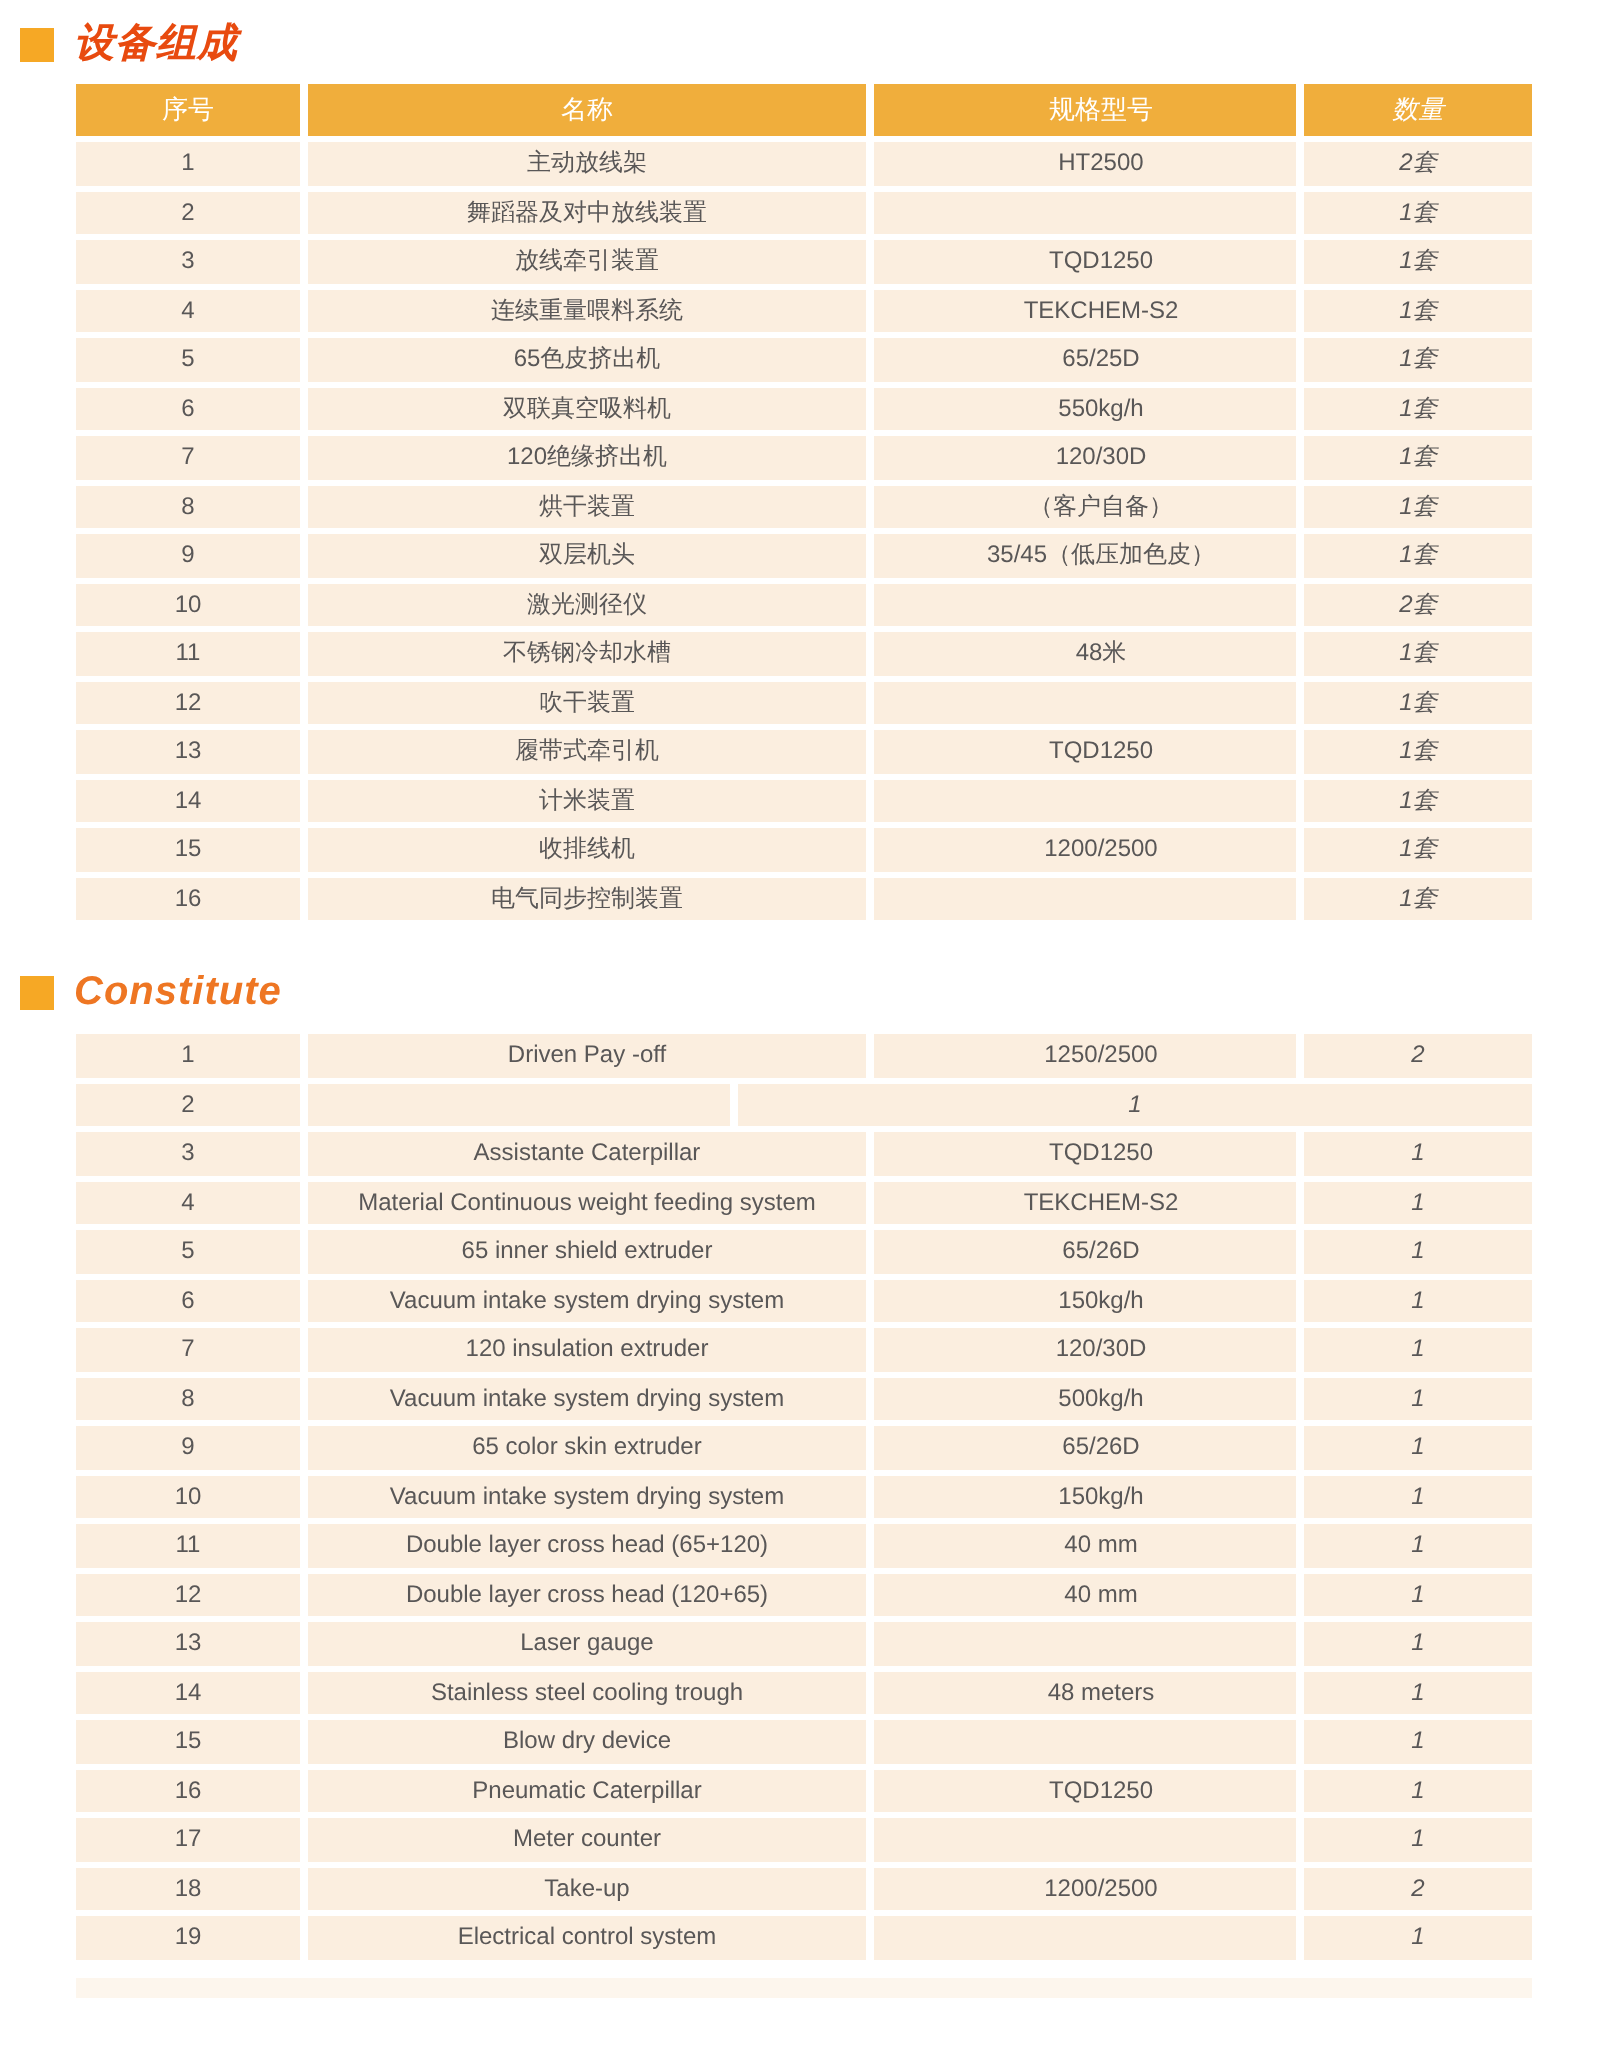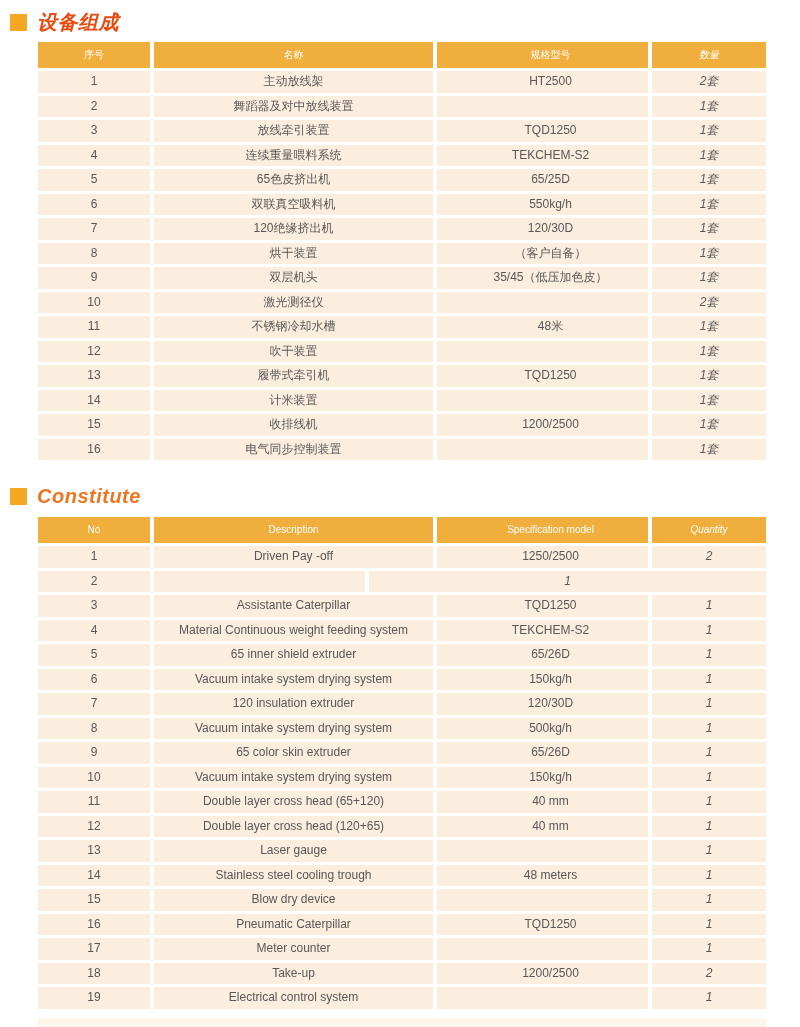--- a/index.html
+++ b/index.html
@@ -40,21 +40,21 @@
   .cell {
     background: var(--row-bg);
     height: 21.5px; line-height: 21.5px;
     font-size: 12px; color: var(--body-text);
     text-align: center;
     white-space: nowrap; overflow: hidden;
   }
   .thead { margin-top: 0; }
   .thead .cell {
     background: var(--header-bg); color: var(--header-text);
-    height: 26px; line-height: 26px; font-size: 10px;
+    height: 26px; line-height: 26px; font-size: 13px;
   }
   .c0 { width: 112px; flex: 0 0 112px; }
   .c1 { width: 279px; flex: 0 0 279px; }
   .c2 { width: 211px; flex: 0 0 211px; padding-left: 16px; }
   .c3 { width: 114px; flex: 1 1 auto; font-style: italic; }
   .partial-row {
     margin: 9px 0 0 38px; width: 728px; height: 10px;
     background: var(--row-bg); opacity: 0.55;
   }
 </style>
@@ -173,26 +173,20 @@
         </div>
       </div>
   </section>
 
   <section id="sec-constitute">
     <div class="title-row">
       <span class="bullet"></span>
       <h2 class="title">Constitute</h2>
     </div>
     <div class="table">
-        <div class="trow thead">
-          <div class="cell c0">No</div>
-          <div class="cell c1">Description</div>
-          <div class="cell c2">Specification model</div>
-          <div class="cell c3">Quantity</div>
-        </div>
         <div class="trow">
           <div class="cell c0">1</div>
           <div class="cell c1">Driven Pay -off</div>
           <div class="cell c2">1250/2500</div>
           <div class="cell c3">2</div>
         </div>
         <div class="trow">
           <div class="cell c0">2</div>
           <div class="cell c2"></div>
           <div class="cell c3">1</div>

